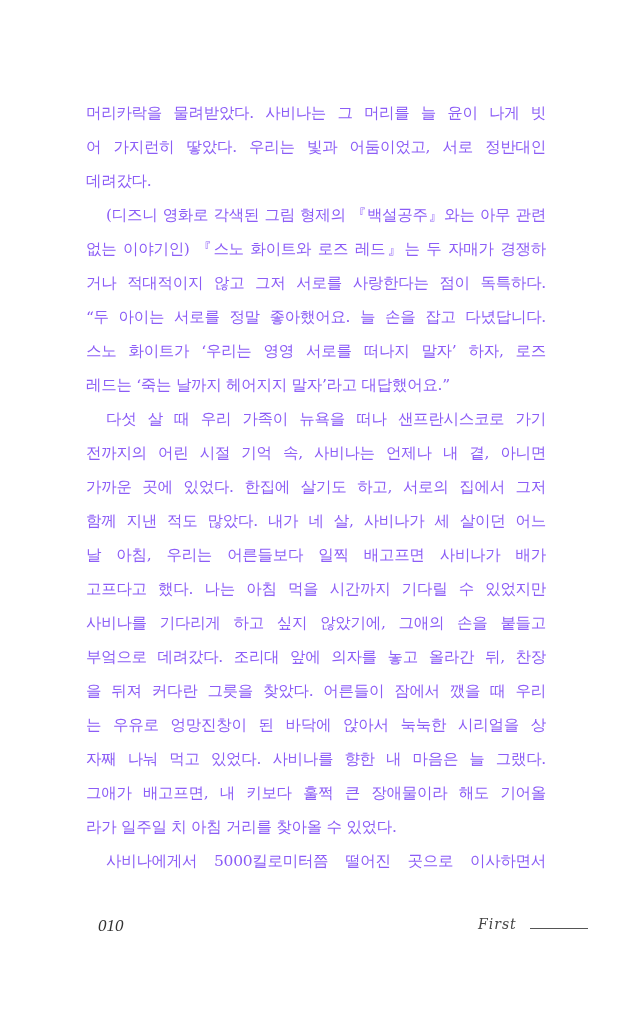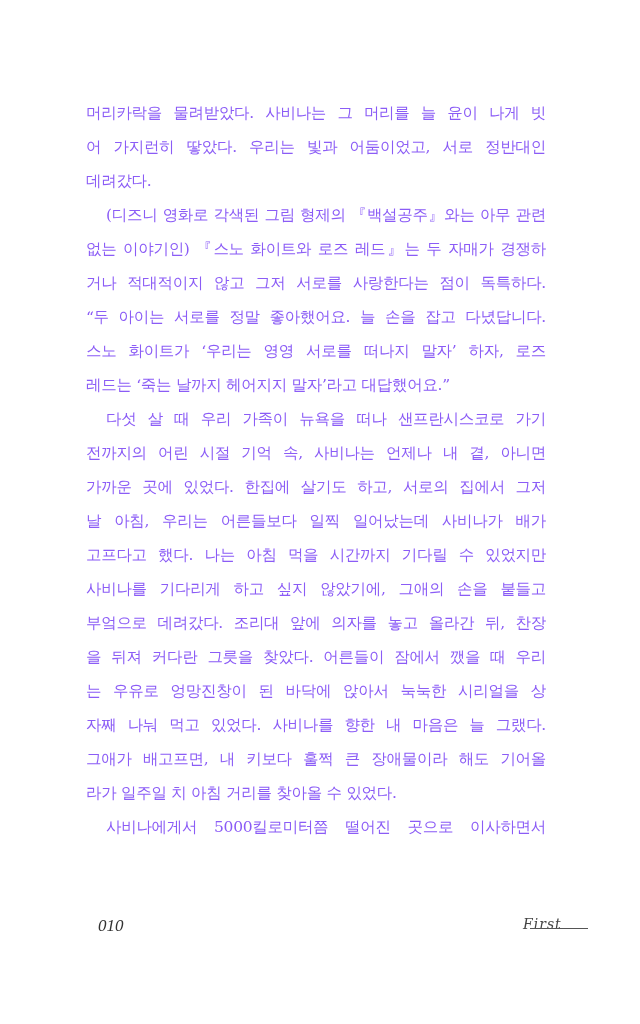--- a/index.html
+++ b/index.html
@@ -17,21 +17,21 @@
   .line.last { text-align-last: left; }
   .line.indent { padding-left: 20px; }
   .footer-page {
     position: absolute; left: 98px; top: 916px;
     font-family: "Liberation Serif", serif; font-style: italic;
     font-size: 17px; color: #333;
   }
   .footer-chapter {
     position: absolute; left: 478px; top: 916px;
     font-family: "DejaVu Serif", serif; font-style: italic;
-    font-size: 14px; color: #444; letter-spacing: 1px; margin-left: 45px;
+    font-size: 14px; color: #444; letter-spacing: 1px;
   }
   .footer-rule {
     position: absolute; left: 530px; top: 928px; width: 58px; height: 1px; background: #555;
   }
 </style>
 </head>
 <body>
 
 <div class="page">
   <div class="body-text">
@@ -40,21 +40,22 @@
     <span class="line last">데려갔다.</span>
     <span class="line indent">(디즈니 영화로 각색된 그림 형제의 『백설공주』와는 아무 관련</span>
     <span class="line">없는 이야기인) 『스노 화이트와 로즈 레드』는 두 자매가 경쟁하</span>
     <span class="line">거나 적대적이지 않고 그저 서로를 사랑한다는 점이 독특하다.</span>
     <span class="line">“두 아이는 서로를 정말 좋아했어요. 늘 손을 잡고 다녔답니다.</span>
     <span class="line">스노 화이트가 ‘우리는 영영 서로를 떠나지 말자’ 하자, 로즈</span>
     <span class="line last">레드는 ‘죽는 날까지 헤어지지 말자’라고 대답했어요.”</span>
     <span class="line indent">다섯 살 때 우리 가족이 뉴욕을 떠나 샌프란시스코로 가기</span>
     <span class="line">전까지의 어린 시절 기억 속, 사비나는 언제나 내 곁, 아니면</span>
     <span class="line">가까운 곳에 있었다. 한집에 살기도 하고, 서로의 집에서 그저</span>
-    <span class="line">날 아침, 우리는 어른들보다 일찍 일어났는데 사비나가 배가</span>
+    <span class="line">함께 지낸 적도 많았다. 내가 네 살, 사비나가 세 살이던 어느</span>
+    <span class="line">날 아침, 우리는 어른들보다 일찍 배고프면 사비나가 배가</span>
     <span class="line">고프다고 했다. 나는 아침 먹을 시간까지 기다릴 수 있었지만</span>
     <span class="line">사비나를 기다리게 하고 싶지 않았기에, 그애의 손을 붙들고</span>
     <span class="line">부엌으로 데려갔다. 조리대 앞에 의자를 놓고 올라간 뒤, 찬장</span>
     <span class="line">을 뒤져 커다란 그릇을 찾았다. 어른들이 잠에서 깼을 때 우리</span>
     <span class="line">는 우유로 엉망진창이 된 바닥에 앉아서 눅눅한 시리얼을 상</span>
     <span class="line">자째 나눠 먹고 있었다. 사비나를 향한 내 마음은 늘 그랬다.</span>
     <span class="line">그애가 배고프면, 내 키보다 훌쩍 큰 장애물이라 해도 기어올</span>
     <span class="line last">라가 일주일 치 아침 거리를 찾아올 수 있었다.</span>
     <span class="line indent">사비나에게서 5000킬로미터쯤 떨어진 곳으로 이사하면서</span>
   </div>

